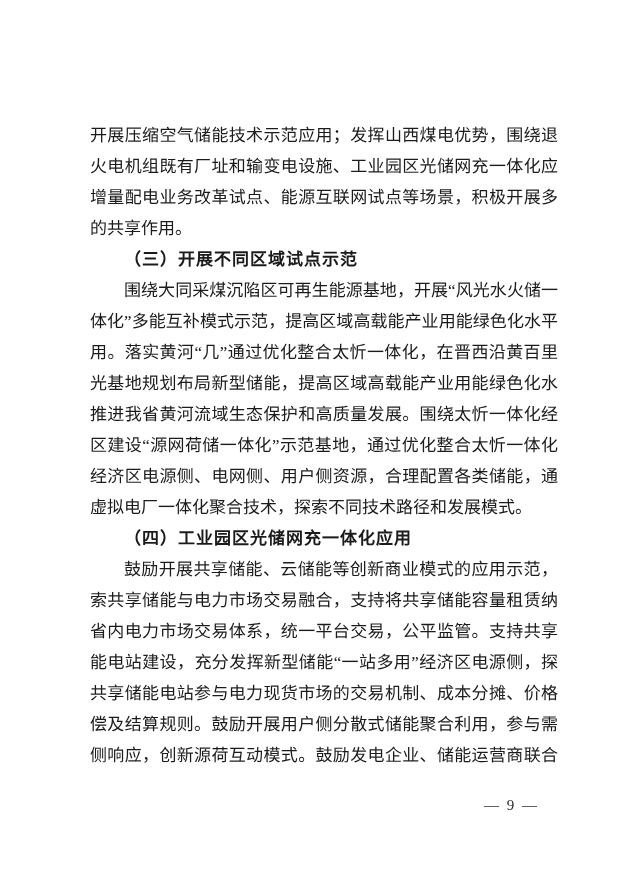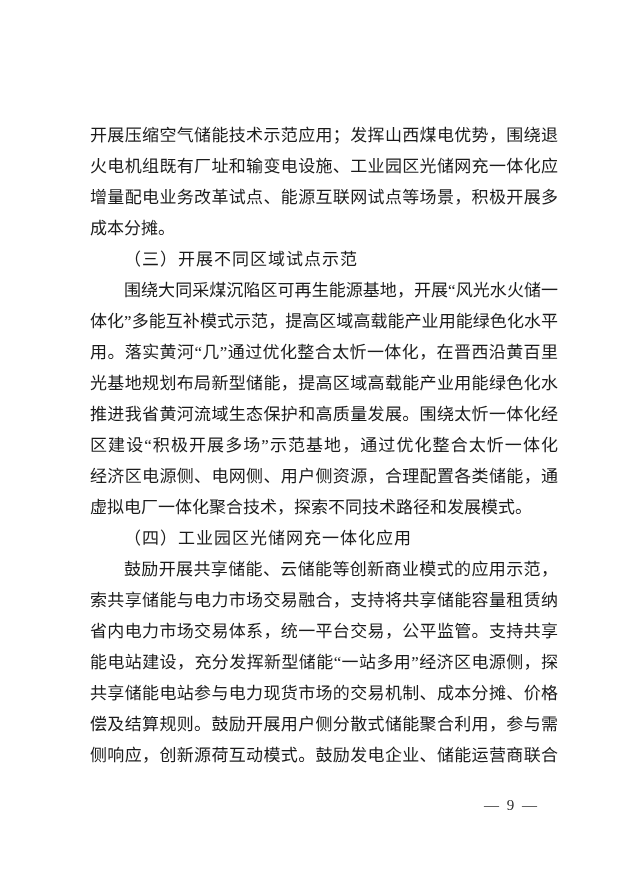--- a/index.html
+++ b/index.html
@@ -35,21 +35,21 @@
     overflow: hidden;
   }
   .ln-end {
     text-align-last: left;
     -moz-text-align-last: left;
   }
   .ln-indent {
     text-indent: 2em;
   }
   .heading {
-    font-weight: 400;
+    font-weight: 700;
     text-indent: 2em;
     text-align-last: left;
     -moz-text-align-last: left;
     letter-spacing: 1px;
   }
   .page-number {
     position: absolute;
     top: 797px;
     right: 80px;
     font-size: 15px;
@@ -60,30 +60,30 @@
 </head>
 <body>
 
 <div class="page">
 
   <div class="text-block">
 
     <div class="ln">开展压缩空气储能技术示范应用；发挥山西煤电优势，围绕退役</div>
     <div class="ln">火电机组既有厂址和输变电设施、工业园区光储网充一体化应用、</div>
     <div class="ln">增量配电业务改革试点、能源互联网试点等场景，积极开展多场</div>
-    <div class="ln ln-end">成本分摊。</div>
+    <div class="ln ln-end">的共享作用。</div>
 
     <div class="ln heading">（三）开展不同区域试点示范</div>
 
     <div class="ln ln-indent">围绕大同采煤沉陷区可再生能源基地，开展“风光水火储一</div>
     <div class="ln">体化”多能互补模式示范，提高区域高载能产业用能绿色化水平</div>
     <div class="ln">用。落实黄河“几”通过优化整合太忻一体化，在晋西沿黄百里风</div>
     <div class="ln">光基地规划布局新型储能，提高区域高载能产业用能绿色化水平，</div>
     <div class="ln">推进我省黄河流域生态保护和高质量发展。围绕太忻一体化经济</div>
-    <div class="ln">区建设“积极开展多场”示范基地，通过优化整合太忻一体化</div>
+    <div class="ln">区建设“源网荷储一体化”示范基地，通过优化整合太忻一体化</div>
     <div class="ln">经济区电源侧、电网侧、用户侧资源，合理配置各类储能，通过</div>
     <div class="ln ln-end">虚拟电厂一体化聚合技术，探索不同技术路径和发展模式。</div>
 
     <div class="ln heading">（四）工业园区光储网充一体化应用</div>
 
     <div class="ln ln-indent">鼓励开展共享储能、云储能等创新商业模式的应用示范，探</div>
     <div class="ln">索共享储能与电力市场交易融合，支持将共享储能容量租赁纳入</div>
     <div class="ln">省内电力市场交易体系，统一平台交易，公平监管。支持共享储</div>
     <div class="ln">能电站建设，充分发挥新型储能“一站多用”经济区电源侧，探索</div>
     <div class="ln">共享储能电站参与电力现货市场的交易机制、成本分摊、价格补</div>

